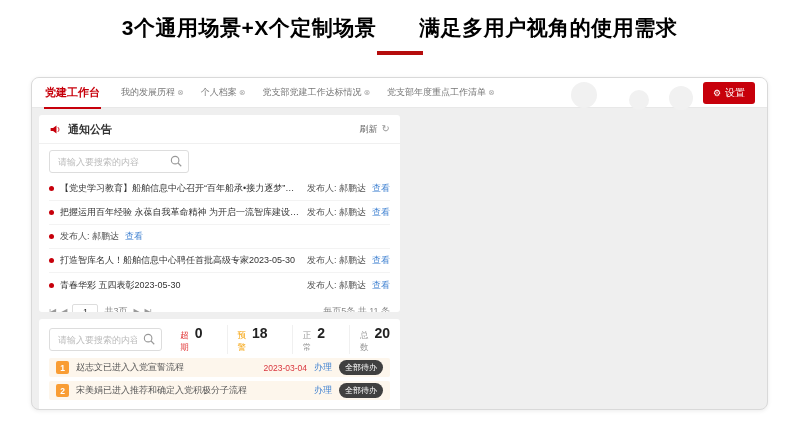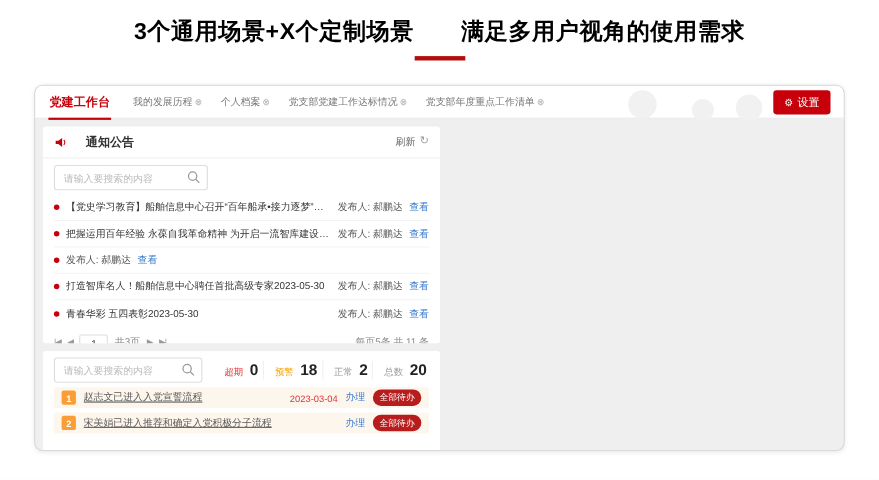--- a/index.html
+++ b/index.html
@@ -21,21 +21,21 @@
   .tab-active { color:#c7000b; font-weight:bold; font-size:11px; margin-right:20px; position:relative; padding:12px 1px; z-index:1; }
   .tab-active::after { content:""; position:absolute; left:0; right:0; bottom:3px; height:2px; background:#c7000b; }
   .tab { color:#777; font-size:9px; margin-right:17px; z-index:1; cursor:default; white-space:nowrap; }
   .tab .x { color:#aaa; margin-left:2px; font-size:8px; }
   .settings-btn { margin-left:auto; background:#c7000b; color:#fff; border:none; font-size:10px; padding:4px 10px; border-radius:3px; z-index:1; display:flex; align-items:center; gap:4px; }
   .settings-btn .g { font-size:9px; }
 
   .win-body { padding:7px; display:flex; flex-wrap:wrap; gap:7px; }
   .panel { background:#fff; border-radius:3px; }
   .panel-half { width:361px; height:197px; overflow:hidden; }
-  .p-head { display:flex; align-items:center; gap:16px; padding:7px 10px 6px; border-bottom:1px solid #f0f0f0; }
+  .p-head { display:flex; align-items:center; gap:6px; padding:7px 10px 6px; border-bottom:1px solid #f0f0f0; }
   .p-title { font-size:11px; font-weight:bold; color:#333; }
   .p-right { margin-left:auto; display:flex; align-items:flex-start; gap:4px; color:#666; font-size:9px; }
   .refresh-ic { font-size:10px; color:#999; }
   .p-body { padding:0 10px; }
 
   
   .search-row { display:flex; align-items:center; margin:6px 0 4px; }
   .search-box { position:relative; width:140px; }
   .search-box input { width:100%; height:23px; border:1px solid #ddd; border-radius:3px; padding:0 24px 0 8px; font-size:9px; color:#333; background:#fff; }
   .search-box input::placeholder { color:#bbb; }
@@ -52,33 +52,33 @@
   .pager { display:flex; align-items:center; gap:6px; padding:7px 0; font-size:9px; color:#888; }
   .pg-btn { color:#999; font-size:8px; cursor:pointer; letter-spacing:-1px; }
   .pg-box { width:26px; height:15px; border:1px solid #ddd; border-radius:2px; text-align:center; font-size:9px; color:#333; background:#fff; }
   .pg-total { color:#888; }
   .pg-sum { margin-left:auto; color:#888; }
 
   
   .todo-tab { font-size:9.5px; color:#c7000b; font-weight:bold; position:relative; padding-bottom:4px; cursor:pointer; }
   .todo-tab::after { content:""; position:absolute; left:0; right:0; bottom:-2px; height:2px; background:#c7000b; }
   .todo-tab2 { font-size:9.5px; color:#666; margin-left:12px; margin-right:10px; cursor:pointer; }
-  .stats { flex:1; display:flex; align-items:center; justify-content:space-around; margin-left:8px; }
+  .stats { flex:1; display:flex; align-items:center; justify-content:space-around; margin-left:8px;gap:24px; }
   .stat { display:flex; align-items:baseline; gap:6px; padding-left:10px; border-left:1px solid #f0f0f0; }
   .stat:first-child { border-left:none; }
   .stat .lb { font-size:8.5px; }
   .stat .vl { font-size:14px; font-weight:bold; color:#222; }
   .lb-overdue { color:#e03131; } .lb-warn { color:#f59f00;text-align:right; } .lb-norm { color:#999; } .lb-total { color:#999; }
   .vl-green { color:#43b04b; }
   .t-row { display:flex; align-items:center; gap:7px; background:#fdf6ec; border-radius:2px; height:19px; margin-bottom:4px; padding:0 7px; }
   .chip { width:13px; height:13px; background:#f99d34; border-radius:2px; color:#fff; font-size:8.5px; font-weight:bold; display:flex; align-items:center; justify-content:center; flex:0 0 auto; }
-  .t-title { flex:1; font-size:9px; color:#5a5a5a; white-space:nowrap; overflow:hidden; text-overflow:ellipsis;text-decoration:underline; }
+  .t-title { flex:1; font-size:9px; color:#5a5a5a; white-space:nowrap; overflow:hidden; text-overflow:ellipsis; }
   .t-date { font-size:8.5px; color:#d9363e; white-space:nowrap; }
   .t-action { font-size:9px; color:#3c7fd0; cursor:pointer; white-space:nowrap; }
-  .t-badge { background:#b91c1c; color:#fff; font-size:8px; padding:2px 6px; border-radius:9px; white-space:nowrap; }
+  .t-badge { background:#404040; color:#fff; font-size:8px; padding:2px 6px; border-radius:9px; white-space:nowrap; }
   .hd-ic { width:13px; height:13px; flex:0 0 auto; }
 </style>
 </head>
 <body>
 
 <div class="stage">
 
   <div class="title-wrap">
     <div class="page-title">3个通用场景+X个定制场景　　满足多用户视角的使用需求</div>
     <div class="title-underline"></div>

